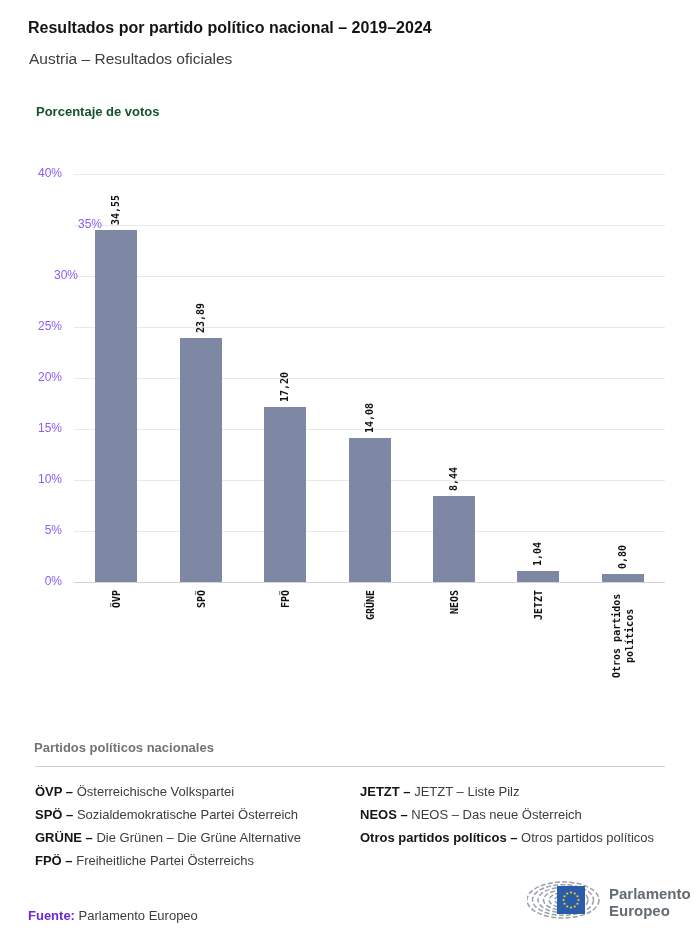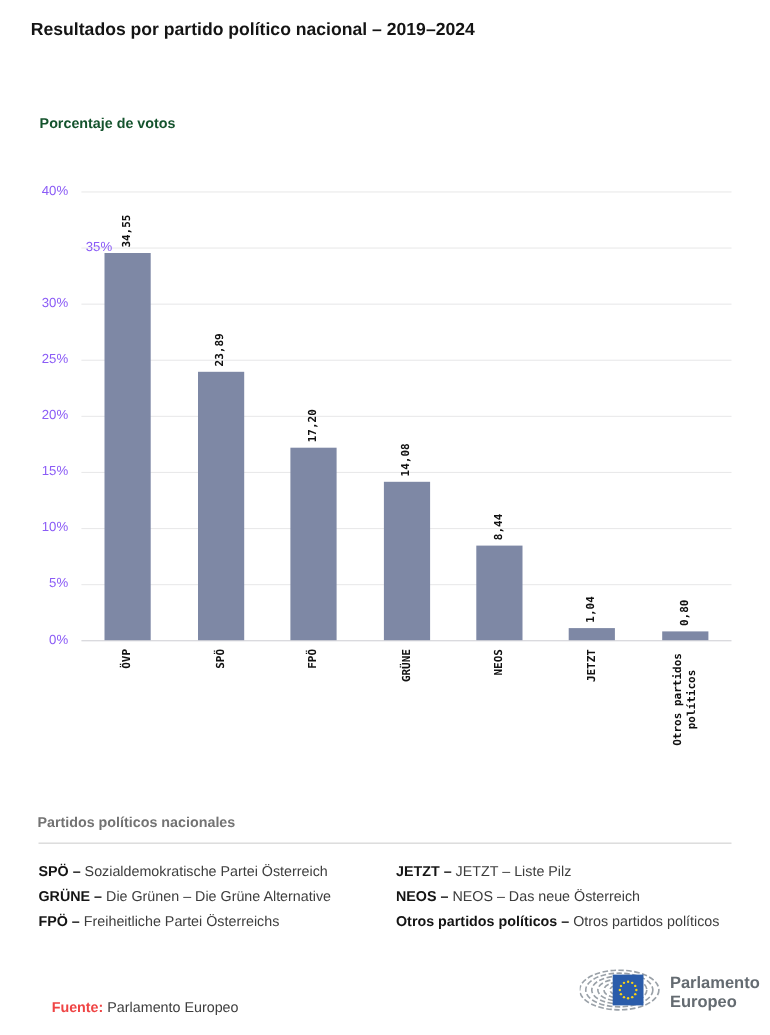--- a/index.html
+++ b/index.html
@@ -23,47 +23,48 @@
 
   .legend-heading{position:absolute;left:34px;top:740px;font-size:13px;font-weight:bold;color:#737373;}
   .legend-rule{position:absolute;left:35px;top:766px;width:630px;height:1px;background:#cfcfcf;}
   .legend-col{position:absolute;top:784px;}
   .legend-col.c0{left:35px;}
   .legend-col.c1{left:360px;}
   .lg-row{height:23px;font-size:13px;color:#3d3d3d;white-space:nowrap;}
   .lg-abbr{font-weight:bold;color:#141414;}
 
   .source{position:absolute;left:28px;top:908px;font-size:13px;color:#3d3d3d;}
-  .source b{color:#ef4444;margin-left:19px;}
+  .source b{color:#6d28d9;}
   .logo{position:absolute;left:527px;top:880px;display:flex;align-items:center;}
   .logo-text{margin-left:4px;font-size:15px;font-weight:bold;color:#646b71;line-height:17px;}
 </style>
 </head>
 <body>
 
 <div class="page">
 
   <div class="title">Resultados por partido político nacional – 2019–2024</div>
+  <div class="subtitle">Austria – Resultados oficiales</div>
   <div class="chart-title">Porcentaje de votos</div>
 
   <div class="chart" id="chart">
       <div class="gridline base" style="left: 74px; width: 591px; top: 422px;"></div>
       <div class="ytick" style="top: 414px;">0%</div>
       <div class="gridline" style="left: 74px; width: 591px; top: 371px;"></div>
       <div class="ytick" style="top: 363px;">5%</div>
       <div class="gridline" style="left: 74px; width: 591px; top: 320px;"></div>
       <div class="ytick" style="top: 312px;">10%</div>
       <div class="gridline" style="left: 74px; width: 591px; top: 269px;"></div>
       <div class="ytick" style="top: 261px;">15%</div>
       <div class="gridline" style="left: 74px; width: 591px; top: 218px;"></div>
       <div class="ytick" style="top: 210px;">20%</div>
       <div class="gridline" style="left: 74px; width: 591px; top: 167px;"></div>
       <div class="ytick" style="top: 159px;">25%</div>
       <div class="gridline" style="left: 74px; width: 591px; top: 116px;"></div>
-      <div class="ytick" style="top: 108px;">30%</div>
+      <div class="ytick" style="top: 108px; margin-left: 16px;">30%</div>
       <div class="gridline" style="left: 74px; width: 591px; top: 65px;"></div>
       <div class="ytick" style="top: 57px; padding-left: 40px;">35%</div>
       <div class="gridline" style="left: 74px; width: 591px; top: 14px;"></div>
       <div class="ytick" style="top: 6px;">40%</div>
       <div class="bar" style="left: 95.2px; width: 42px; top: 69.6px; height: 352.4px; background: rgb(126, 136, 165);"></div>
       <div class="vlabel" style="left: 116.2px; bottom: 475.4px;">34,55</div>
       <div class="xlabel" style="left: 116.2px; top: 430px;">ÖVP</div>
       <div class="bar" style="left: 179.6px; width: 42px; top: 178.3px; height: 243.7px; background: rgb(126, 136, 165);"></div>
       <div class="vlabel" style="left: 200.6px; bottom: 366.7px;">23,89</div>
       <div class="xlabel" style="left: 200.6px; top: 430px;">SPÖ</div>
@@ -80,20 +81,21 @@
       <div class="vlabel" style="left: 538.4px; bottom: 133.6px;">1,04</div>
       <div class="xlabel" style="left: 538.4px; top: 430px;">JETZT</div>
       <div class="bar" style="left: 601.8px; width: 42px; top: 413.8px; height: 8.2px; background: rgb(126, 136, 165);"></div>
       <div class="vlabel" style="left: 622.8px; bottom: 131.2px;">0,80</div>
       <div class="xlabel" style="left: 622.8px; top: 430px;">Otros partidos políticos</div>
     </div>
 
   <div class="legend-heading">Partidos políticos nacionales</div>
   <div class="legend-rule"></div>
   <div class="legend-col c0" id="legend-col-0">
+      <div class="lg-row"><span class="lg-abbr">ÖVP –</span><span> Österreichische Volkspartei</span></div>
       <div class="lg-row"><span class="lg-abbr">SPÖ –</span><span> Sozialdemokratische Partei Österreich</span></div>
       <div class="lg-row"><span class="lg-abbr">GRÜNE –</span><span> Die Grünen – Die Grüne Alternative</span></div>
       <div class="lg-row"><span class="lg-abbr">FPÖ –</span><span> Freiheitliche Partei Österreichs</span></div>
     </div>
   <div class="legend-col c1" id="legend-col-1">
       <div class="lg-row"><span class="lg-abbr">JETZT –</span><span> JETZT – Liste Pilz</span></div>
       <div class="lg-row"><span class="lg-abbr">NEOS –</span><span> NEOS – Das neue Österreich</span></div>
       <div class="lg-row"><span class="lg-abbr">Otros partidos políticos –</span><span> Otros partidos políticos</span></div>
     </div>
 

